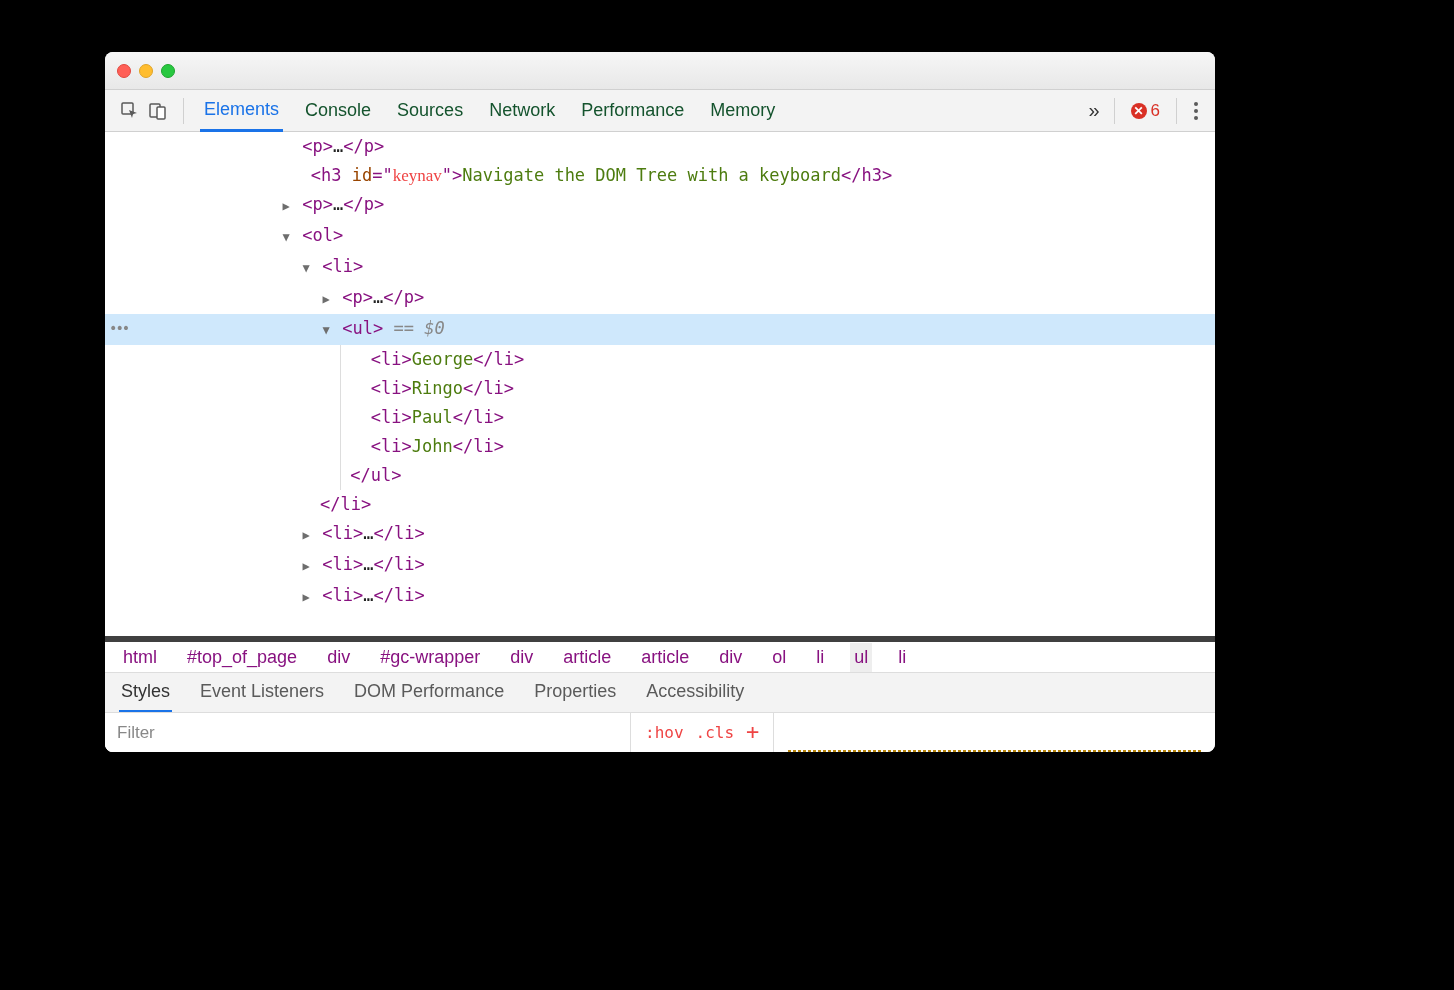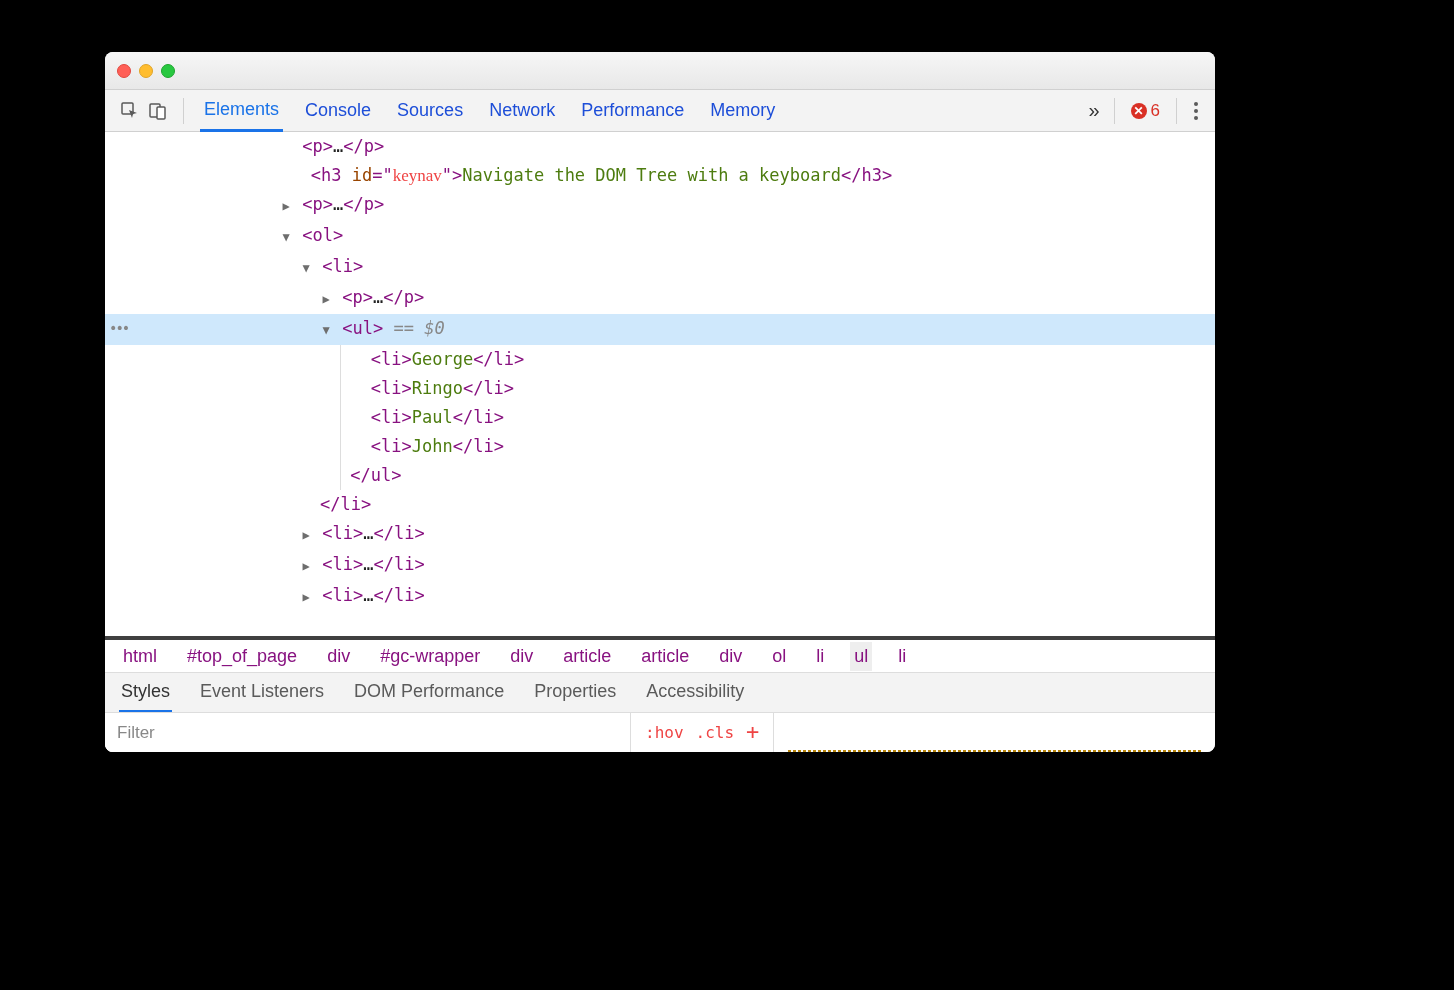--- a/index.html
+++ b/index.html
@@ -57,21 +57,21 @@
   .tb-sep { width: 1px; height: 26px; background: #d0d0d0; margin: 0 6px; }
   .icon-btn {
     width: 26px; height: 26px;
     display: flex; align-items: center; justify-content: center;
     color: #5a5a5a;
     cursor: pointer;
   }
   .tabs { display: flex; align-items: center; gap: 18px; padding-left: 10px; flex: 1;}
   .tab {
     font-size: 18px;
-    color: #1d4ed8;
+    color: #14532d;
     padding: 9px 4px;
     cursor: pointer;
   }
   .tab.active {
     color: #1a73e8;
     border-bottom: 3px solid #1a73e8;
   }
   .more-chevron { font-size: 20px; color: #333; padding: 0 8px; cursor: pointer;}
   .err-badge {
     display: flex; align-items: center; gap: 4px;
@@ -121,21 +121,21 @@
   .tagpunct { color: #881280; }
   .tagname { color: #881280; }
   .attrname { color: #994500; }
   .attrval { color: #ef4444; font-family: Liberation Serif, serif; }
   .nodetext { color: #4d7c0f; }
   .ellipsis { color: #222; }
   .eq0 { color: #888; font-style: italic; }
 
   .breadcrumbs {
     height: 36px;
-    border-top: 4px solid #404040;
+    border-top: 6px solid #404040;
     display: flex;
     align-items: center;
     padding: 0 14px;
     gap: 22px;
     font-size: 18px;
     color: #881280;
     background: #fff;
     flex-shrink: 0;
   }
   .crumb { cursor: pointer; padding: 4px 4px; }

